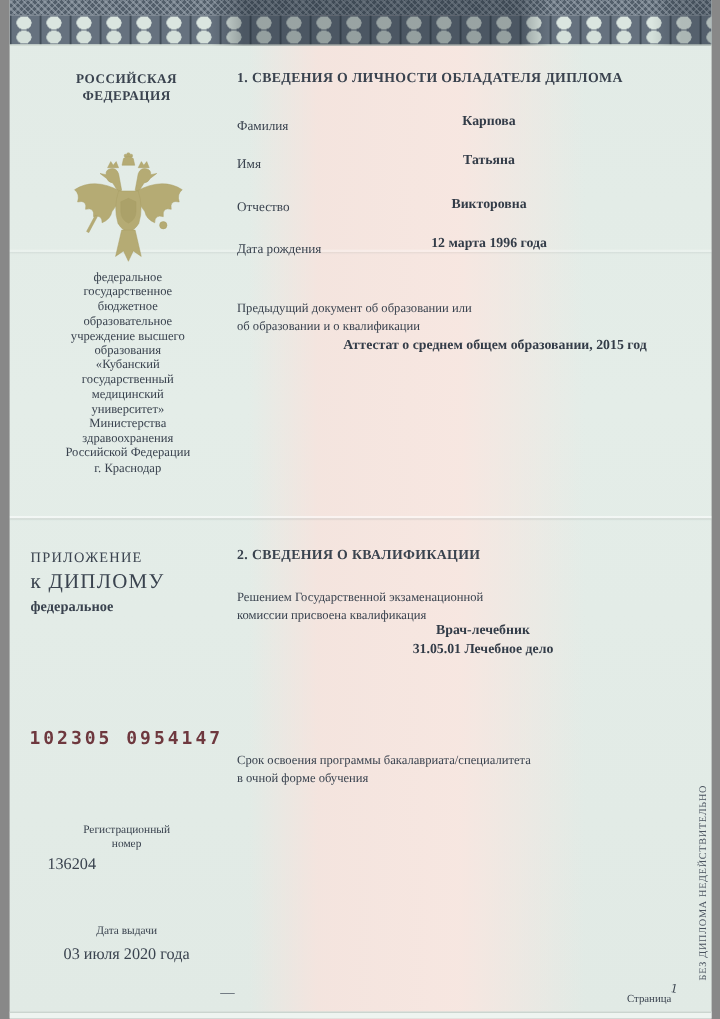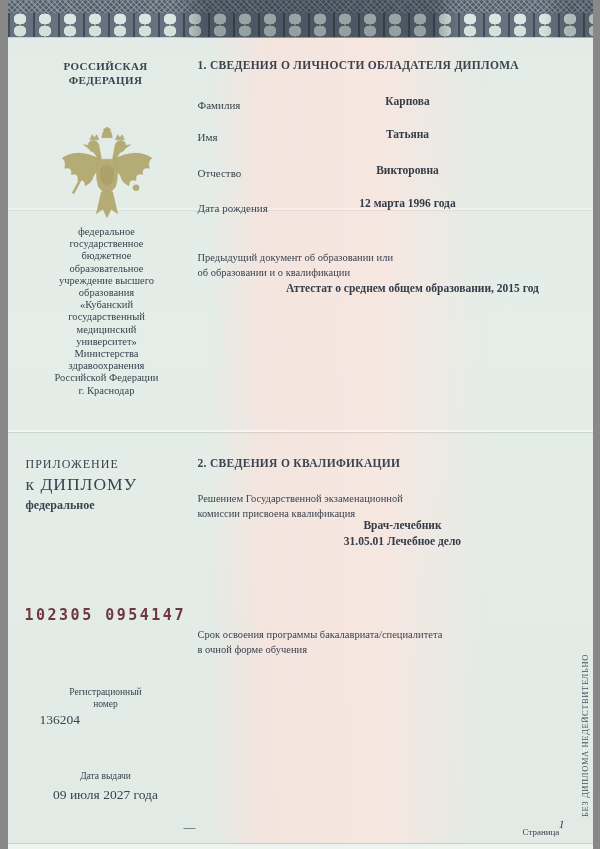--- a/index.html
+++ b/index.html
@@ -156,21 +156,21 @@
     <div class="supp-3">федеральное</div>
   </div>
 
   <div class="abs serial">102305 0954147</div>
 
   <div class="abs reg-label pre">Регистрационный
 номер</div>
   <div class="abs reg-number">136204</div>
 
   <div class="abs issue-label">Дата выдачи</div>
-  <div class="abs issue-date">09 июля 2027 года</div>
+  <div class="abs issue-date">03 июля 2020 года</div>
 
   <div class="abs s-title s1-title">1. СВЕДЕНИЯ О ЛИЧНОСТИ ОБЛАДАТЕЛЯ ДИПЛОМА</div>
 
   <div class="abs f-label fl-0">Фамилия</div>
   <div class="abs f-value fv-0">Карпова</div>
 
   <div class="abs f-label fl-1">Имя</div>
   <div class="abs f-value fv-1">Татьяна</div>
 
   <div class="abs f-label fl-2">Отчество</div>

